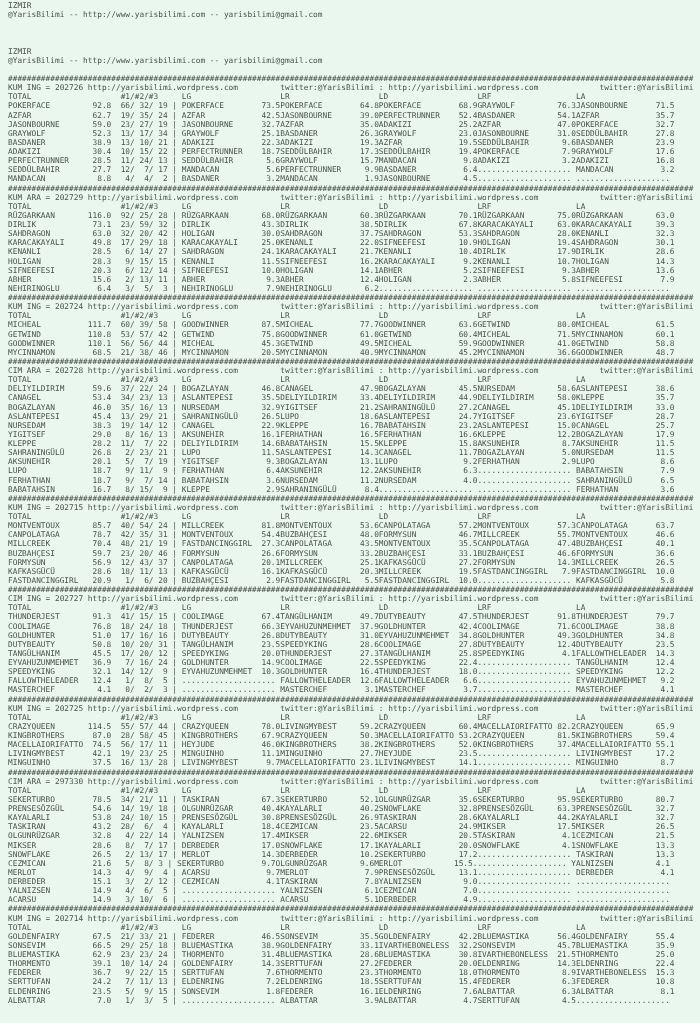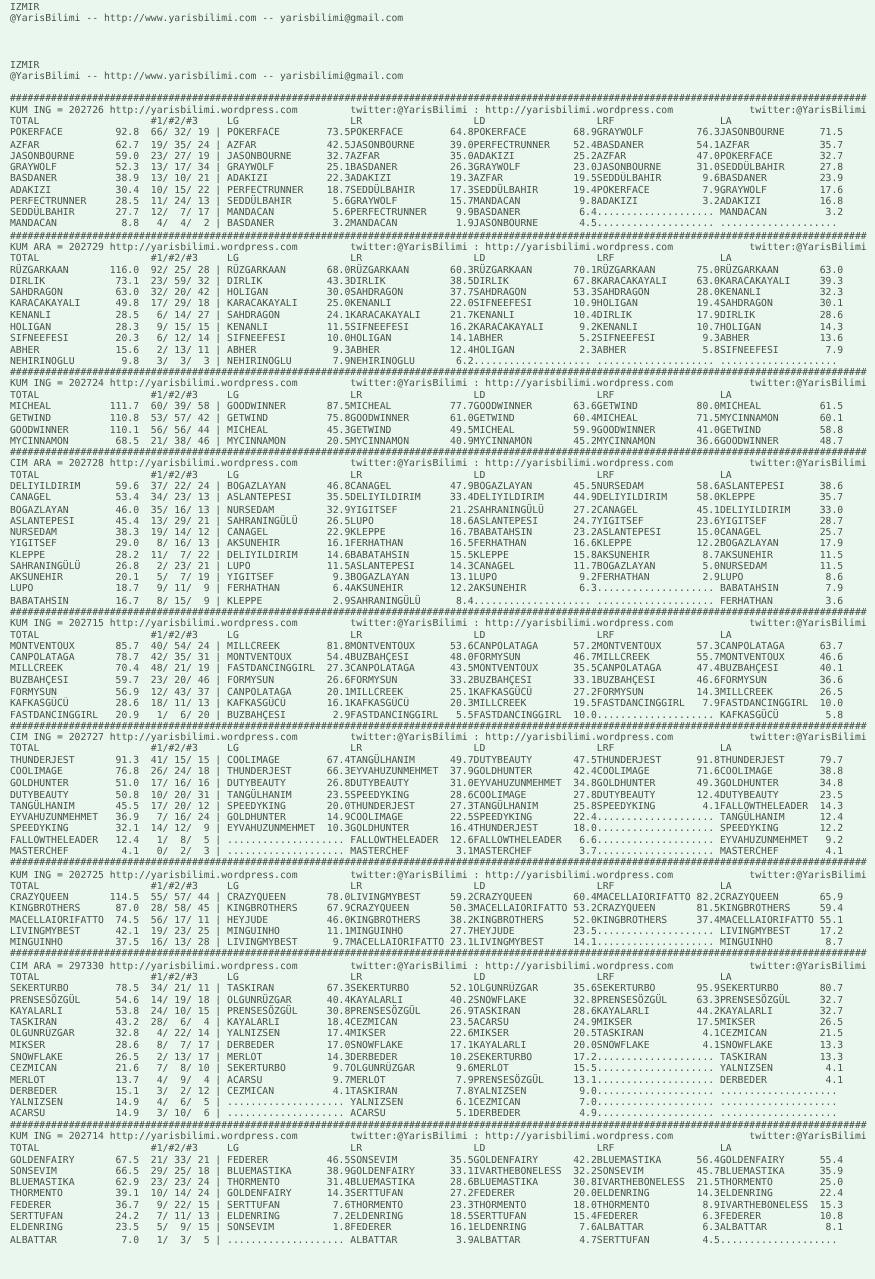--- a/index.html
+++ b/index.html
@@ -46,21 +46,21 @@
         <div class="line">KUM ARA = 202729 http://yarisbilimi.wordpress.com         twitter:@YarisBilimi : http://yarisbilimi.wordpress.com             twitter:@YarisBilimi</div>
         <div class="line">TOTAL                   #1/#2/#3     LG                   LR                   LD                   LRF                  LA</div>
         <div class="line">RÜZGARKAAN       116.0  92/ 25/ 28 | RÜZGARKAAN       68.0RÜZGARKAAN       60.3RÜZGARKAAN       70.1RÜZGARKAAN       75.0RÜZGARKAAN       63.0</div>
         <div class="line">DIRLIK            73.1  23/ 59/ 32 | DIRLIK           43.3DIRLIK           38.5DIRLIK           67.8KARACAKAYALI     63.0KARACAKAYALI     39.3</div>
         <div class="line">SAHDRAGON         63.0  32/ 20/ 42 | HOLIGAN          30.0SAHDRAGON        37.7SAHDRAGON        53.3SAHDRAGON        28.0KENANLI          32.3</div>
         <div class="line">KARACAKAYALI      49.8  17/ 29/ 18 | KARACAKAYALI     25.0KENANLI          22.0SIFNEEFESI       10.9HOLIGAN          19.4SAHDRAGON        30.1</div>
         <div class="line">KENANLI           28.5   6/ 14/ 27 | SAHDRAGON        24.1KARACAKAYALI     21.7KENANLI          10.4DIRLIK           17.9DIRLIK           28.6</div>
         <div class="line">HOLIGAN           28.3   9/ 15/ 15 | KENANLI          11.5SIFNEEFESI       16.2KARACAKAYALI      9.2KENANLI          10.7HOLIGAN          14.3</div>
         <div class="line">SIFNEEFESI        20.3   6/ 12/ 14 | SIFNEEFESI       10.0HOLIGAN          14.1ABHER             5.2SIFNEEFESI        9.3ABHER            13.6</div>
         <div class="line">ABHER             15.6   2/ 13/ 11 | ABHER             9.3ABHER            12.4HOLIGAN           2.3ABHER             5.8SIFNEEFESI        7.9</div>
-        <div class="line">NEHIRINOGLU        9.8   3/  3/  3 | NEHIRINOGLU       7.9NEHIRINOGLU       6.2.................... .................... .................... </div>
+        <div class="line">NEHIRINOGLU        6.4   3/  5/  3 | NEHIRINOGLU       7.9NEHIRINOGLU       6.2.................... .................... .................... </div>
       </div>
       <div class="section">
         <div class="line">##################################################################################################################################################</div>
         <div class="line">KUM ING = 202724 http://yarisbilimi.wordpress.com         twitter:@YarisBilimi : http://yarisbilimi.wordpress.com             twitter:@YarisBilimi</div>
         <div class="line">TOTAL                   #1/#2/#3     LG                   LR                   LD                   LRF                  LA</div>
         <div class="line">MICHEAL          111.7  60/ 39/ 58 | GOODWINNER       87.5MICHEAL          77.7GOODWINNER       63.6GETWIND          80.0MICHEAL          61.5</div>
         <div class="line">GETWIND          110.8  53/ 57/ 42 | GETWIND          75.8GOODWINNER       61.0GETWIND          60.4MICHEAL          71.5MYCINNAMON       60.1</div>
         <div class="line">GOODWINNER       110.1  56/ 56/ 44 | MICHEAL          45.3GETWIND          49.5MICHEAL          59.9GOODWINNER       41.0GETWIND          58.8</div>
         <div class="line">MYCINNAMON        68.5  21/ 38/ 46 | MYCINNAMON       20.5MYCINNAMON       40.9MYCINNAMON       45.2MYCINNAMON       36.6GOODWINNER       48.7</div>
       </div>
@@ -71,40 +71,41 @@
         <div class="line">DELIYILDIRIM      59.6  37/ 22/ 24 | BOGAZLAYAN       46.8CANAGEL          47.9BOGAZLAYAN       45.5NURSEDAM         58.6ASLANTEPESI      38.6</div>
         <div class="line">CANAGEL           53.4  34/ 23/ 13 | ASLANTEPESI      35.5DELIYILDIRIM     33.4DELIYILDIRIM     44.9DELIYILDIRIM     58.0KLEPPE           35.7</div>
         <div class="line">BOGAZLAYAN        46.0  35/ 16/ 13 | NURSEDAM         32.9YIGITSEF         21.2SAHRANINGÜLÜ     27.2CANAGEL          45.1DELIYILDIRIM     33.0</div>
         <div class="line">ASLANTEPESI       45.4  13/ 29/ 21 | SAHRANINGÜLÜ     26.5LUPO             18.6ASLANTEPESI      24.7YIGITSEF         23.6YIGITSEF         28.7</div>
         <div class="line">NURSEDAM          38.3  19/ 14/ 12 | CANAGEL          22.9KLEPPE           16.7BABATAHSIN       23.2ASLANTEPESI      15.0CANAGEL          25.7</div>
         <div class="line">YIGITSEF          29.0   8/ 16/ 13 | AKSUNEHIR        16.1FERHATHAN        16.5FERHATHAN        16.6KLEPPE           12.2BOGAZLAYAN       17.9</div>
         <div class="line">KLEPPE            28.2  11/  7/ 22 | DELIYILDIRIM     14.6BABATAHSIN       15.5KLEPPE           15.8AKSUNEHIR         8.7AKSUNEHIR        11.5</div>
         <div class="line">SAHRANINGÜLÜ      26.8   2/ 23/ 21 | LUPO             11.5ASLANTEPESI      14.3CANAGEL          11.7BOGAZLAYAN        5.0NURSEDAM         11.5</div>
         <div class="line">AKSUNEHIR         20.1   5/  7/ 19 | YIGITSEF          9.3BOGAZLAYAN       13.1LUPO              9.2FERHATHAN         2.9LUPO              8.6</div>
         <div class="line">LUPO              18.7   9/ 11/  9 | FERHATHAN         6.4AKSUNEHIR        12.2AKSUNEHIR         6.3.................... BABATAHSIN        7.9</div>
+        <div class="line">FERHATHAN         18.7   9/  7/ 14 | BABATAHSIN        3.6NURSEDAM         11.2NURSEDAM          4.0.................... SAHRANINGÜLÜ      6.5</div>
         <div class="line">BABATAHSIN        16.7   8/ 15/  9 | KLEPPE            2.9SAHRANINGÜLÜ      8.4.................... .................... FERHATHAN         3.6</div>
       </div>
       <div class="section">
         <div class="line">##################################################################################################################################################</div>
         <div class="line">KUM ING = 202715 http://yarisbilimi.wordpress.com         twitter:@YarisBilimi : http://yarisbilimi.wordpress.com             twitter:@YarisBilimi</div>
         <div class="line">TOTAL                   #1/#2/#3     LG                   LR                   LD                   LRF                  LA</div>
         <div class="line">MONTVENTOUX       85.7  40/ 54/ 24 | MILLCREEK        81.8MONTVENTOUX      53.6CANPOLATAGA      57.2MONTVENTOUX      57.3CANPOLATAGA      63.7</div>
         <div class="line">CANPOLATAGA       78.7  42/ 35/ 31 | MONTVENTOUX      54.4BUZBAHÇESI       48.0FORMYSUN         46.7MILLCREEK        55.7MONTVENTOUX      46.6</div>
         <div class="line">MILLCREEK         70.4  48/ 21/ 19 | FASTDANCINGGIRL  27.3CANPOLATAGA      43.5MONTVENTOUX      35.5CANPOLATAGA      47.4BUZBAHÇESI       40.1</div>
         <div class="line">BUZBAHÇESI        59.7  23/ 20/ 46 | FORMYSUN         26.6FORMYSUN         33.2BUZBAHÇESI       33.1BUZBAHÇESI       46.6FORMYSUN         36.6</div>
         <div class="line">FORMYSUN          56.9  12/ 43/ 37 | CANPOLATAGA      20.1MILLCREEK        25.1KAFKASGÜCÜ       27.2FORMYSUN         14.3MILLCREEK        26.5</div>
         <div class="line">KAFKASGÜCÜ        28.6  18/ 11/ 13 | KAFKASGÜCÜ       16.1KAFKASGÜCÜ       20.3MILLCREEK        19.5FASTDANCINGGIRL   7.9FASTDANCINGGIRL  10.0</div>
         <div class="line">FASTDANCINGGIRL   20.9   1/  6/ 20 | BUZBAHÇESI        2.9FASTDANCINGGIRL   5.5FASTDANCINGGIRL  10.0.................... KAFKASGÜCÜ        5.8</div>
       </div>
       <div class="section">
         <div class="line">##################################################################################################################################################</div>
         <div class="line">CIM ING = 202727 http://yarisbilimi.wordpress.com         twitter:@YarisBilimi : http://yarisbilimi.wordpress.com             twitter:@YarisBilimi</div>
         <div class="line">TOTAL                   #1/#2/#3     LG                   LR                   LD                   LRF                  LA</div>
         <div class="line">THUNDERJEST       91.3  41/ 15/ 15 | COOLIMAGE        67.4TANGÜLHANIM      49.7DUTYBEAUTY       47.5THUNDERJEST      91.8THUNDERJEST      79.7</div>
-        <div class="line">COOLIMAGE         76.8  26/ 24/ 18 | THUNDERJEST      66.3EYVAHUZUNMEHMET  37.9GOLDHUNTER       42.4COOLIMAGE        71.6COOLIMAGE        38.8</div>
+        <div class="line">COOLIMAGE         76.8  18/ 24/ 18 | THUNDERJEST      66.3EYVAHUZUNMEHMET  37.9GOLDHUNTER       42.4COOLIMAGE        71.6COOLIMAGE        38.8</div>
         <div class="line">GOLDHUNTER        51.0  17/ 16/ 16 | DUTYBEAUTY       26.8DUTYBEAUTY       31.0EYVAHUZUNMEHMET  34.8GOLDHUNTER       49.3GOLDHUNTER       34.8</div>
         <div class="line">DUTYBEAUTY        50.8  10/ 20/ 31 | TANGÜLHANIM      23.5SPEEDYKING       28.6COOLIMAGE        27.8DUTYBEAUTY       12.4DUTYBEAUTY       23.5</div>
         <div class="line">TANGÜLHANIM       45.5  17/ 20/ 12 | SPEEDYKING       20.0THUNDERJEST      27.3TANGÜLHANIM      25.8SPEEDYKING        4.1FALLOWTHELEADER  14.3</div>
         <div class="line">EYVAHUZUNMEHMET   36.9   7/ 16/ 24 | GOLDHUNTER       14.9COOLIMAGE        22.5SPEEDYKING       22.4.................... TANGÜLHANIM      12.4</div>
         <div class="line">SPEEDYKING        32.1  14/ 12/  9 | EYVAHUZUNMEHMET  10.3GOLDHUNTER       16.4THUNDERJEST      18.0.................... SPEEDYKING       12.2</div>
         <div class="line">FALLOWTHELEADER   12.4   1/  8/  5 | .................... FALLOWTHELEADER  12.6FALLOWTHELEADER   6.6.................... EYVAHUZUNMEHMET   9.2</div>
         <div class="line">MASTERCHEF         4.1   0/  2/  3 | .................... MASTERCHEF        3.1MASTERCHEF        3.7.................... MASTERCHEF        4.1</div>
       </div>
       <div class="section">
         <div class="line">##################################################################################################################################################</div>
@@ -120,22 +121,22 @@
         <div class="line">##################################################################################################################################################</div>
         <div class="line">CIM ARA = 297330 http://yarisbilimi.wordpress.com         twitter:@YarisBilimi : http://yarisbilimi.wordpress.com             twitter:@YarisBilimi</div>
         <div class="line">TOTAL                   #1/#2/#3     LG                   LR                   LD                   LRF                  LA</div>
         <div class="line">SEKERTURBO        78.5  34/ 21/ 11 | TASKIRAN         67.3SEKERTURBO       52.1OLGUNRÜZGAR      35.6SEKERTURBO       95.9SEKERTURBO       80.7</div>
         <div class="line">PRENSESÖZGÜL      54.6  14/ 19/ 18 | OLGUNRÜZGAR      40.4KAYALARLI        40.2SNOWFLAKE        32.8PRENSESÖZGÜL     63.3PRENSESÖZGÜL     32.7</div>
         <div class="line">KAYALARLI         53.8  24/ 10/ 15 | PRENSESÖZGÜL     30.8PRENSESÖZGÜL     26.9TASKIRAN         28.6KAYALARLI        44.2KAYALARLI        32.7</div>
         <div class="line">TASKIRAN          43.2  28/  6/  4 | KAYALARLI        18.4CEZMICAN         23.5ACARSU           24.9MIKSER           17.5MIKSER           26.5</div>
         <div class="line">OLGUNRÜZGAR       32.8   4/ 22/ 14 | YALNIZSEN        17.4MIKSER           22.6MIKSER           20.5TASKIRAN          4.1CEZMICAN         21.5</div>
         <div class="line">MIKSER            28.6   8/  7/ 17 | DERBEDER         17.0SNOWFLAKE        17.1KAYALARLI        20.0SNOWFLAKE         4.1SNOWFLAKE        13.3</div>
         <div class="line">SNOWFLAKE         26.5   2/ 13/ 17 | MERLOT           14.3DERBEDER         10.2SEKERTURBO       17.2.................... TASKIRAN         13.3</div>
-        <div class="line">CEZMICAN          21.6   7/  8/ 10 | SEKERTURBO        9.7OLGUNRÜZGAR       9.6MERLOT           15.5.................... YALNIZSEN         4.1</div>
-        <div class="line">MERLOT            13.7   4/  9/  4 | ACARSU            9.7MERLOT            7.9PRENSESÖZGÜL     13.1.................... DERBEDER          4.1</div>
+        <div class="line">CEZMICAN          21.6   5/  8/ 3 | SEKERTURBO        9.7OLGUNRÜZGAR       9.6MERLOT           15.5.................... YALNIZSEN         4.1</div>
+        <div class="line">MERLOT            14.3   4/  9/  4 | ACARSU            9.7MERLOT            7.9PRENSESÖZGÜL     13.1.................... DERBEDER          4.1</div>
         <div class="line">DERBEDER          15.1   3/  2/ 12 | CEZMICAN          4.1TASKIRAN          7.8YALNIZSEN         9.0.................... .................... </div>
         <div class="line">YALNIZSEN         14.9   4/  6/  5 | .................... YALNIZSEN         6.1CEZMICAN          7.0.................... .................... </div>
         <div class="line">ACARSU            14.9   3/ 10/  6 | .................... ACARSU            5.1DERBEDER          4.9.................... .................... </div>
       </div>
       <div class="section">
         <div class="line">##################################################################################################################################################</div>
         <div class="line">KUM ING = 202714 http://yarisbilimi.wordpress.com         twitter:@YarisBilimi : http://yarisbilimi.wordpress.com             twitter:@YarisBilimi</div>
         <div class="line">TOTAL                   #1/#2/#3     LG                   LR                   LD                   LRF                  LA</div>
         <div class="line">GOLDENFAIRY       67.5  21/ 33/ 21 | FEDERER          46.5SONSEVIM         35.5GOLDENFAIRY      42.2BLUEMASTIKA      56.4GOLDENFAIRY      55.4</div>
         <div class="line">SONSEVIM          66.5  29/ 25/ 18 | BLUEMASTIKA      38.9GOLDENFAIRY      33.1IVARTHEBONELESS  32.2SONSEVIM         45.7BLUEMASTIKA      35.9</div>

